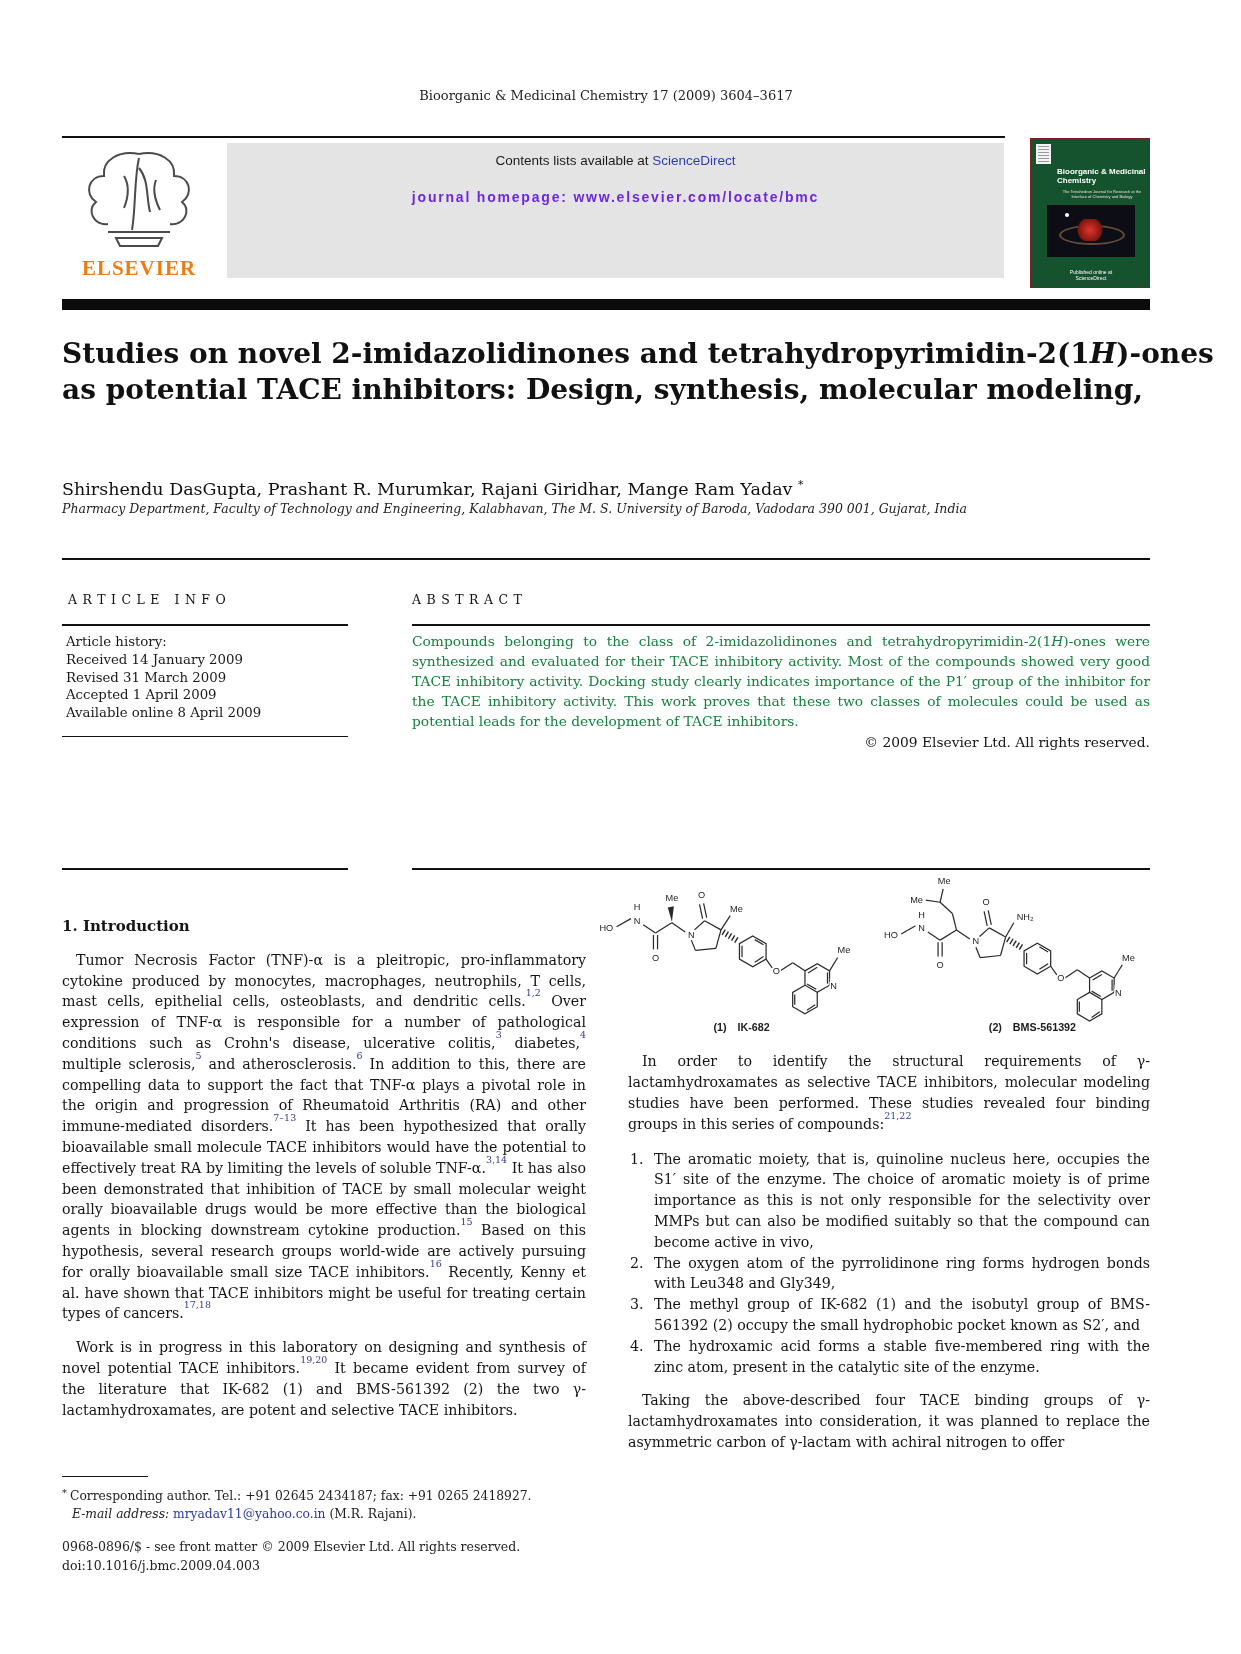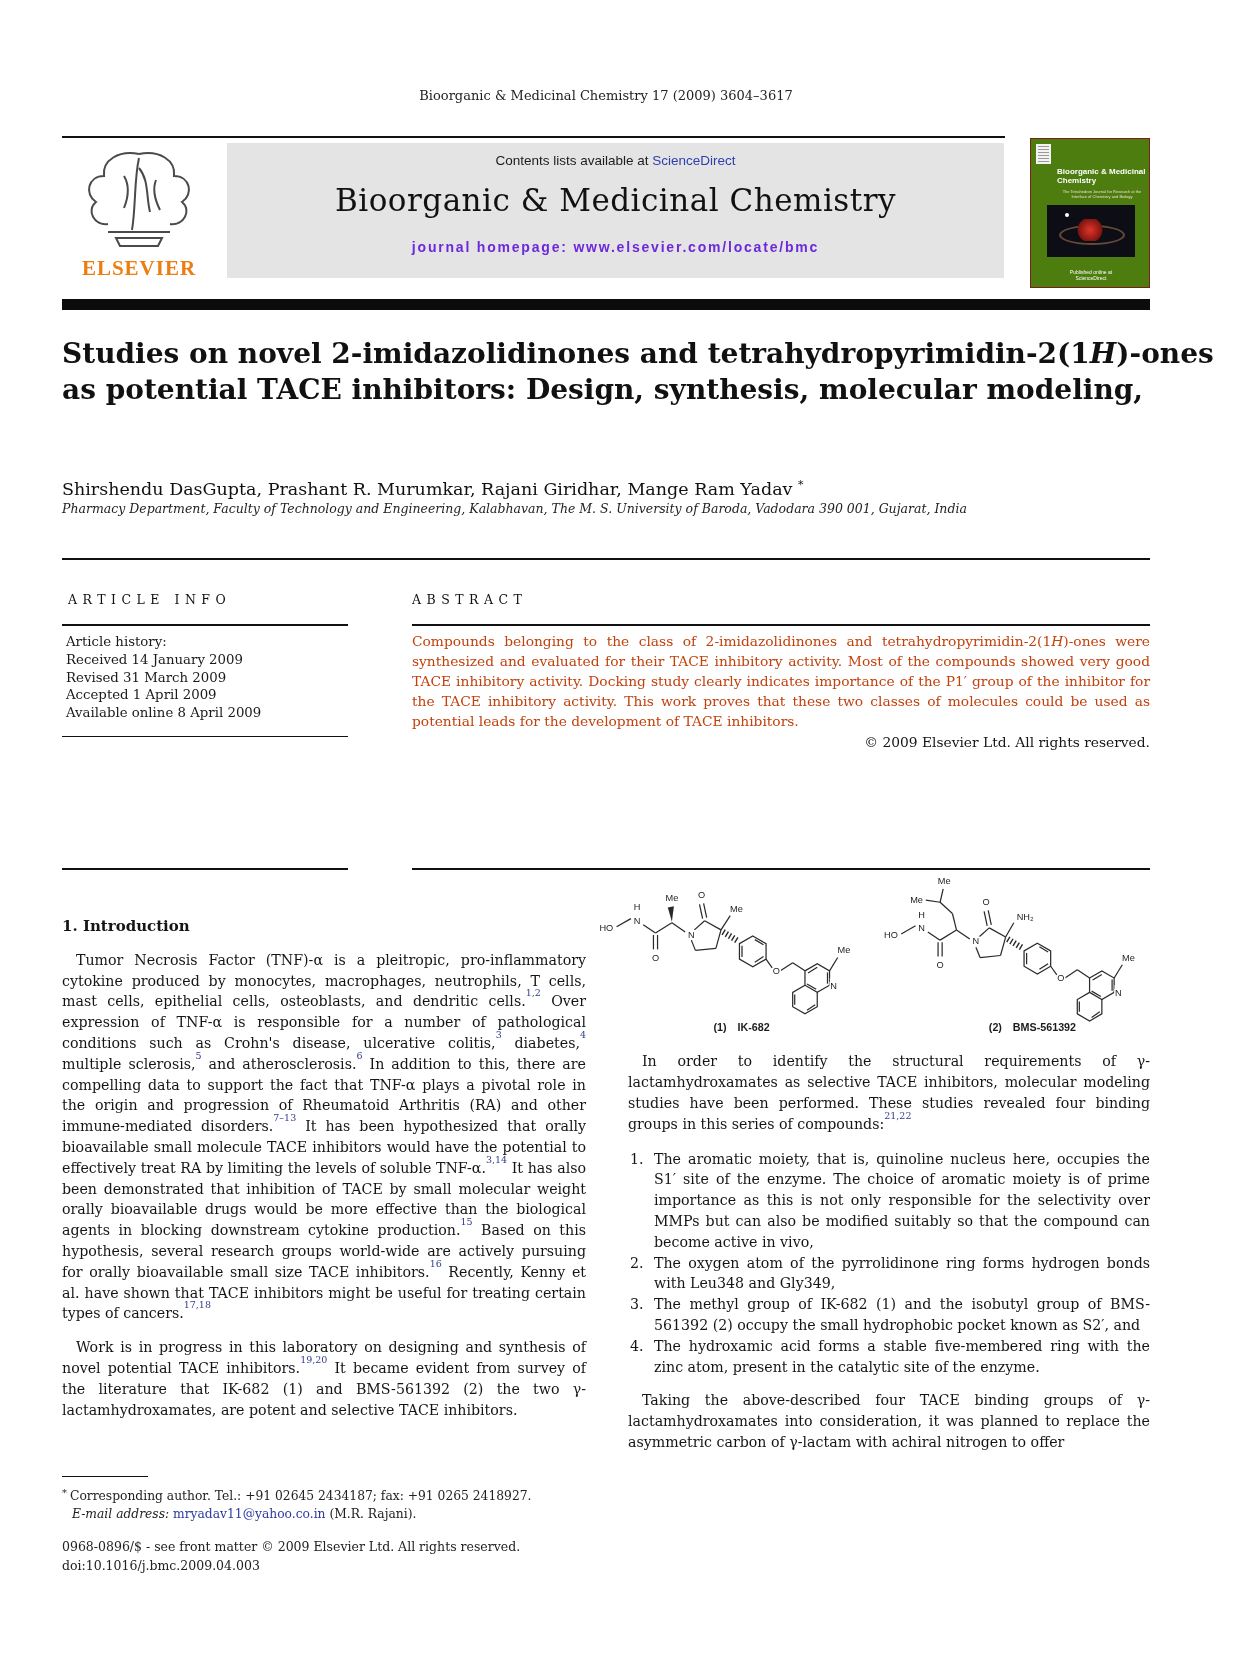--- a/index.html
+++ b/index.html
@@ -13,21 +13,21 @@
   .top-rule{top:136px;left:62px;width:943px;height:2px;background:#111;}
   .banner{top:143px;left:227px;width:777px;height:135px;background:#e4e4e5;text-align:center;}
   .contents-line{margin-top:10px;font-family:"Liberation Sans",sans-serif;font-size:13.5px;color:#1c1c1c;}
   .sd-link{color:#2b3faf;cursor:pointer;}
   .banner-title{margin-top:14px;font-size:31px;color:#111;letter-spacing:.5px;}
   .homepage-line{margin-top:21px;font-family:"Liberation Sans",sans-serif;font-size:14px;letter-spacing:1.8px;color:#6d28d9;cursor:pointer;font-weight:bold;}
   
   .elsevier{top:146px;left:64px;width:150px;height:132px;text-align:center;}
   .elsevier-word{font-family:"Liberation Serif",serif;font-weight:bold;font-size:21px;color:#ee7d11;letter-spacing:1px;margin-top:2px;text-align:center;}
   
-  .cover{top:138px;left:1030px;width:120px;height:150px;background:#4d7c0f;border:1px solid #7d1f18;box-sizing:border-box;}
+  .cover{top:138px;left:1030px;width:120px;height:150px;background:#14532d;border:1px solid #7d1f18;box-sizing:border-box;}
   .cover-barcode{position:absolute;top:5px;left:5px;width:15px;height:20px;background:#f3f3f3;}
   .cover-barcode i{display:block;height:1px;background:#999;margin:2px 2px 0 2px;}
   .cover-title{position:absolute;top:28px;left:26px;width:90px;font-family:"Liberation Sans",sans-serif;
                font-weight:bold;font-size:8px;line-height:9px;color:#ffffff;}
   .cover-tagline{position:absolute;top:50px;left:26px;width:90px;font-family:"Liberation Sans",sans-serif;
                font-size:4px;line-height:5px;color:#f4d9d4;text-align:center;}
   .cover-art{position:absolute;top:66px;left:16px;width:88px;height:52px;background:#0d0d16;}
   .cover-art .blob{position:absolute;top:14px;left:30px;width:26px;height:22px;background:radial-gradient(circle,#e2352b 0%,#7c1410 70%,transparent 75%);}
   .cover-art .ring{position:absolute;top:20px;left:12px;width:62px;height:16px;border-radius:50%;border:2px solid #7a5a40;opacity:.8;}
   .cover-art .star{position:absolute;top:8px;left:18px;width:4px;height:4px;border-radius:50%;background:#fff;}
@@ -47,21 +47,21 @@
   .artinfo-head{top:592px;left:68px;}
   .abstract-head{top:592px;left:412px;}
   .rule-ai-top{top:624px;left:62px;width:286px;}
   .rule-ab-top{top:624px;left:412px;width:738px;}
   .artinfo{top:633px;left:66px;width:280px;font-size:13.3px;line-height:17.8px;}
   .artinfo .lbl{}
   .rule-hist{top:736px;left:62px;width:286px;height:1px;}
   .keywords{top:745px;left:66px;width:280px;font-size:13.3px;line-height:17.8px;}
   .rule-bl{top:868px;left:62px;width:286px;}
   .rule-br{top:868px;left:412px;width:738px;}
-  .abstract-text{top:631px;left:412px;width:738px;font-size:13.8px;line-height:20px;text-align:justify;color:#c2410c;}
+  .abstract-text{top:631px;left:412px;width:738px;font-size:13.8px;line-height:20px;text-align:justify;color:#15803d;}
   .abstract-copy{top:734px;left:412px;width:738px;text-align:right;font-size:13.8px;color:#151515;}
   
   .col{font-size:14.2px;line-height:20.8px;text-align:justify;color:#151515;}
   .col-left{top:916px;left:62px;width:524px;}
   .col-right{top:848px;left:628px;width:522px;}
   .sec-heading{font-weight:bold;font-size:15px;margin:0 0 0 0;text-align:left;}
   .col p{margin:13px 0 0 0;text-indent:14px;}
   sup.ref{color:#31408f;font-size:9.5px;position:relative;top:-0.45em;line-height:0;}
   em{font-style:italic;}
   
@@ -105,21 +105,20 @@
         <path d="M52 92 L 98 92 L 94 100 L 56 100 Z"></path>
       </g>
     </svg>
     <div class="elsevier-word">ELSEVIER</div>
   </div>
 
   <div class="abs banner">
     <div class="contents-line">
       <span>Contents lists available at </span><span class="sd-link">ScienceDirect</span>
     </div>
-    <div class="banner-title">Bioorganic &amp; Medicinal Chemistry</div>
     <div class="homepage-line">journal homepage: www.elsevier.com/locate/bmc</div>
   </div>
 
   <div class="abs cover">
     <div class="cover-barcode">
         <i></i>
         <i></i>
         <i></i>
         <i></i>
         <i></i>

